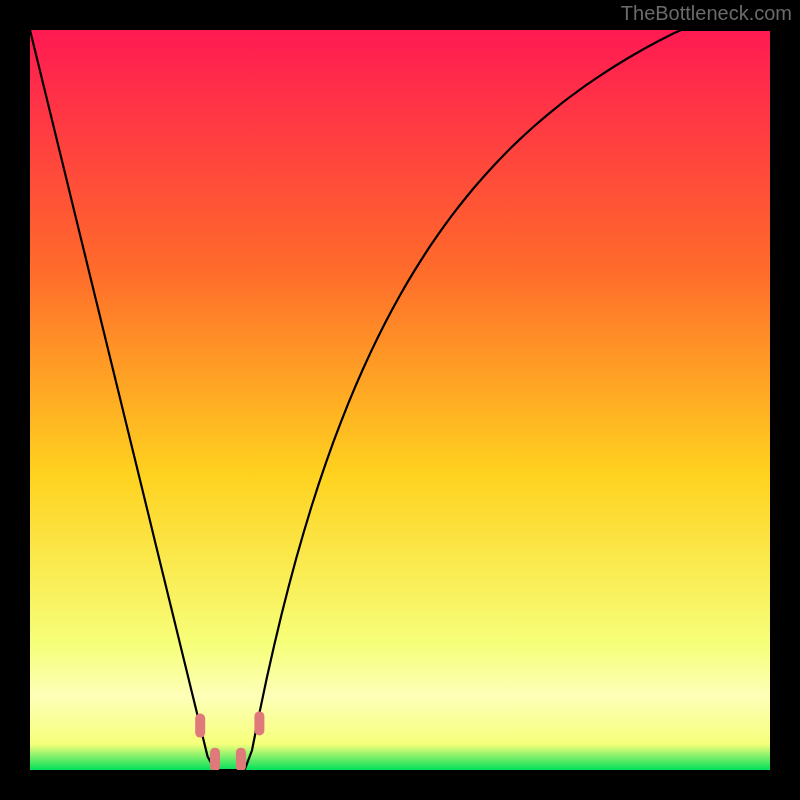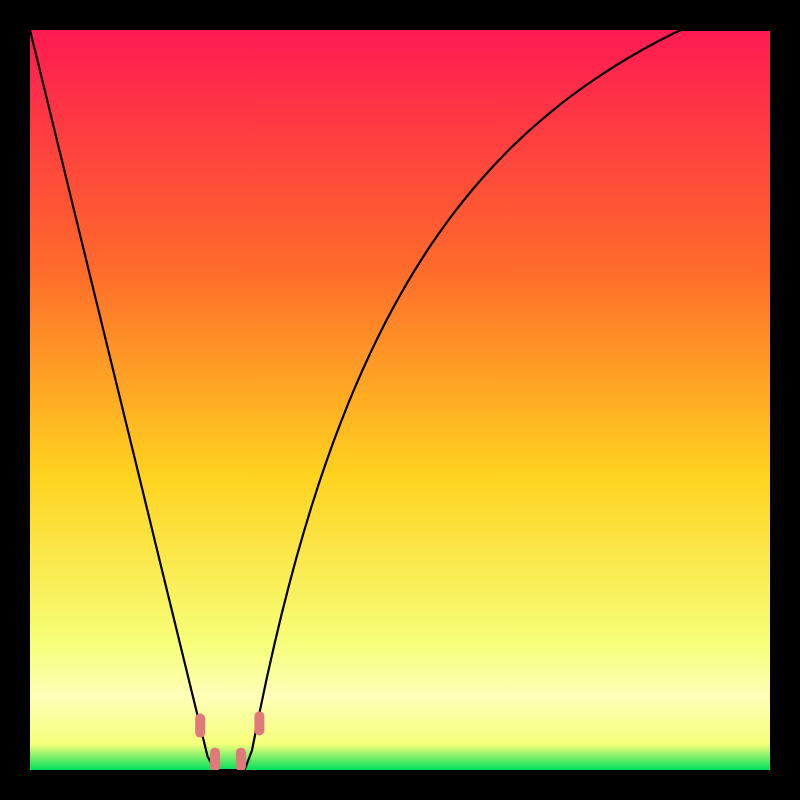--- a/index.html
+++ b/index.html
@@ -33,20 +33,21 @@
     top: 30px;
     width: 740px;
     height: 740px;
     display: block;
   }
 </style>
 </head>
 <body>
 
 <div class="frame">
+  <div class="watermark">TheBottleneck.com</div>
 
   <svg class="plot" viewBox="0 0 740 740" preserveAspectRatio="none">
     <defs>
       <linearGradient id="bg-grad" x1="0" y1="0" x2="0" y2="1">
           <stop offset="0.00%" stop-color="#ff1a52"></stop>
           <stop offset="32.00%" stop-color="#ff6a2b"></stop>
           <stop offset="60.00%" stop-color="#ffd21f"></stop>
           <stop offset="83.00%" stop-color="#f6ff7a"></stop>
           <stop offset="90.00%" stop-color="#fdffb8"></stop>
           <stop offset="96.50%" stop-color="#f6ff7a"></stop>

